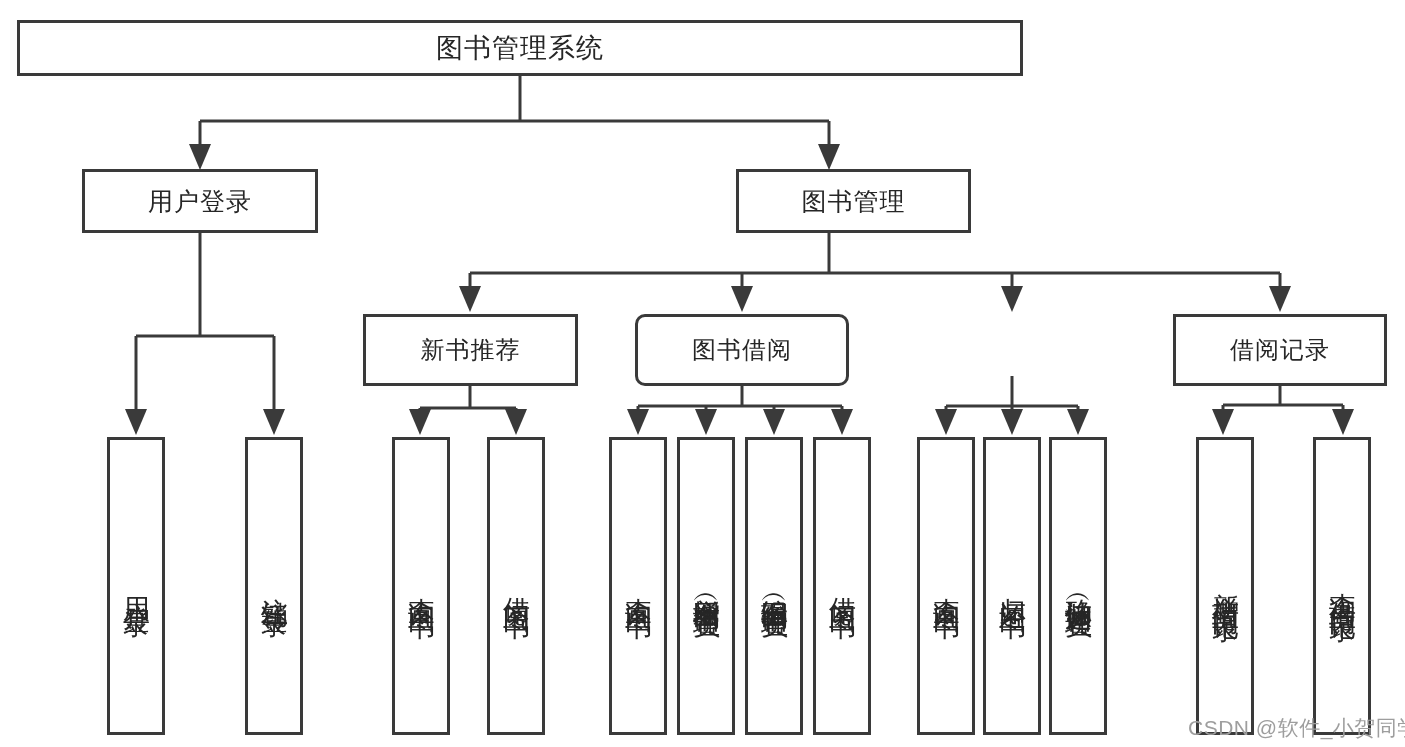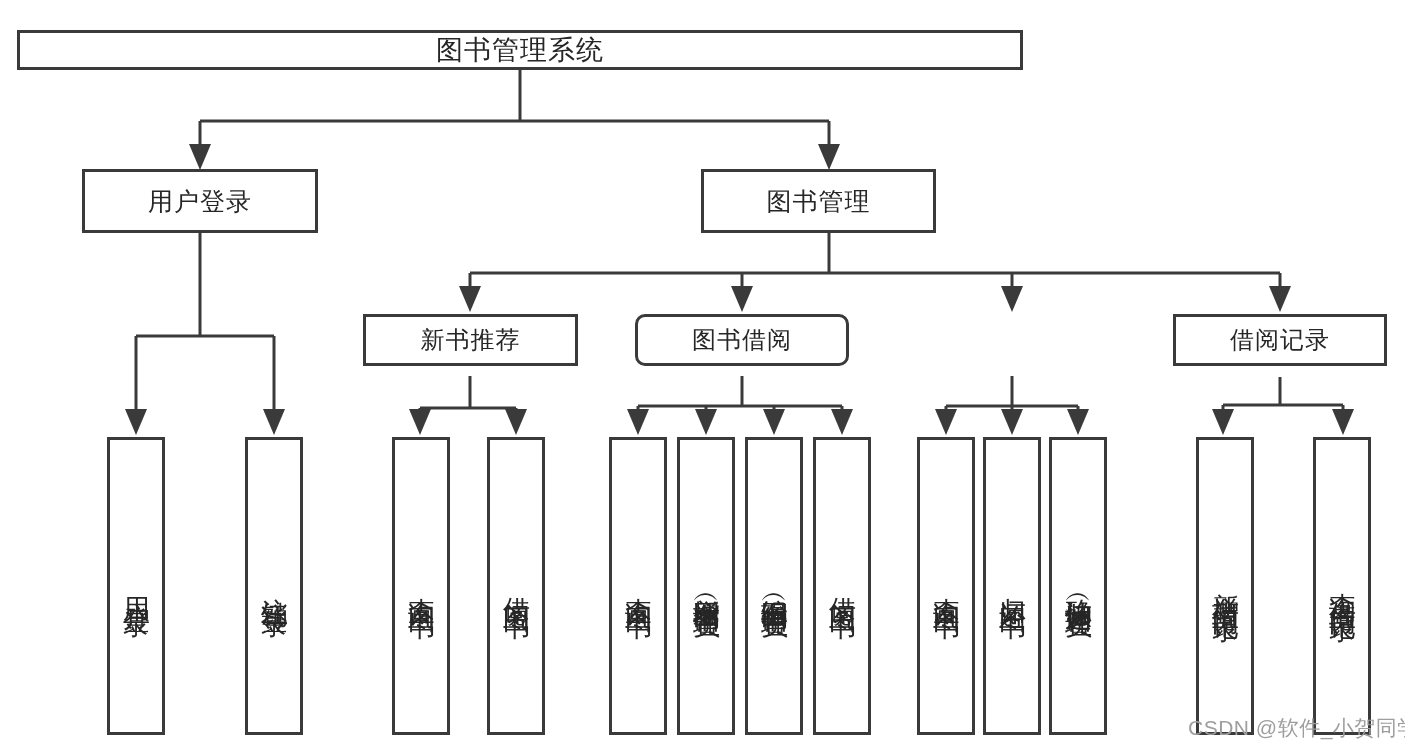--- a/index.html
+++ b/index.html
@@ -26,33 +26,33 @@
     position: absolute;
     box-sizing: border-box;
     border: 3px solid #3a3a3a;
     background: #ffffff;
     display: flex;
     align-items: center;
     justify-content: center;
     color: #262626;
   }
   .node.root {
-    left: 17px; top: 30px; width: 1006px; height: 40px;
+    left: 17px; top: 20px; width: 1006px; height: 56px;
     font-size: 27px;
     letter-spacing: 1px;
   }
   .node.l2 {
     top: 169px; height: 64px;
     font-size: 25px;
     letter-spacing: 1px;
   }
   .node.l2.pos-a { left: 82px;  width: 236px; }
-  .node.l2.pos-b { left: 701px; width: 235px; }
+  .node.l2.pos-b { left: 736px; width: 235px; }
   .node.l3 {
-    top: 314px; height: 52px;
+    top: 314px; height: 72px;
     font-size: 24px;
     letter-spacing: 1px;
   }
   .node.l3.pos-a { left: 363px;  width: 215px; }
   .node.l3.pos-b { left: 635px;  width: 214px; border-radius: 10px; }
   .node.l3.pos-c { left: 905px;  width: 214px; }
   .node.l3.pos-d { left: 1173px; width: 214px; }
   .node.leaf {
     top: 437px; height: 298px; width: 58px;
     font-size: 27px;

